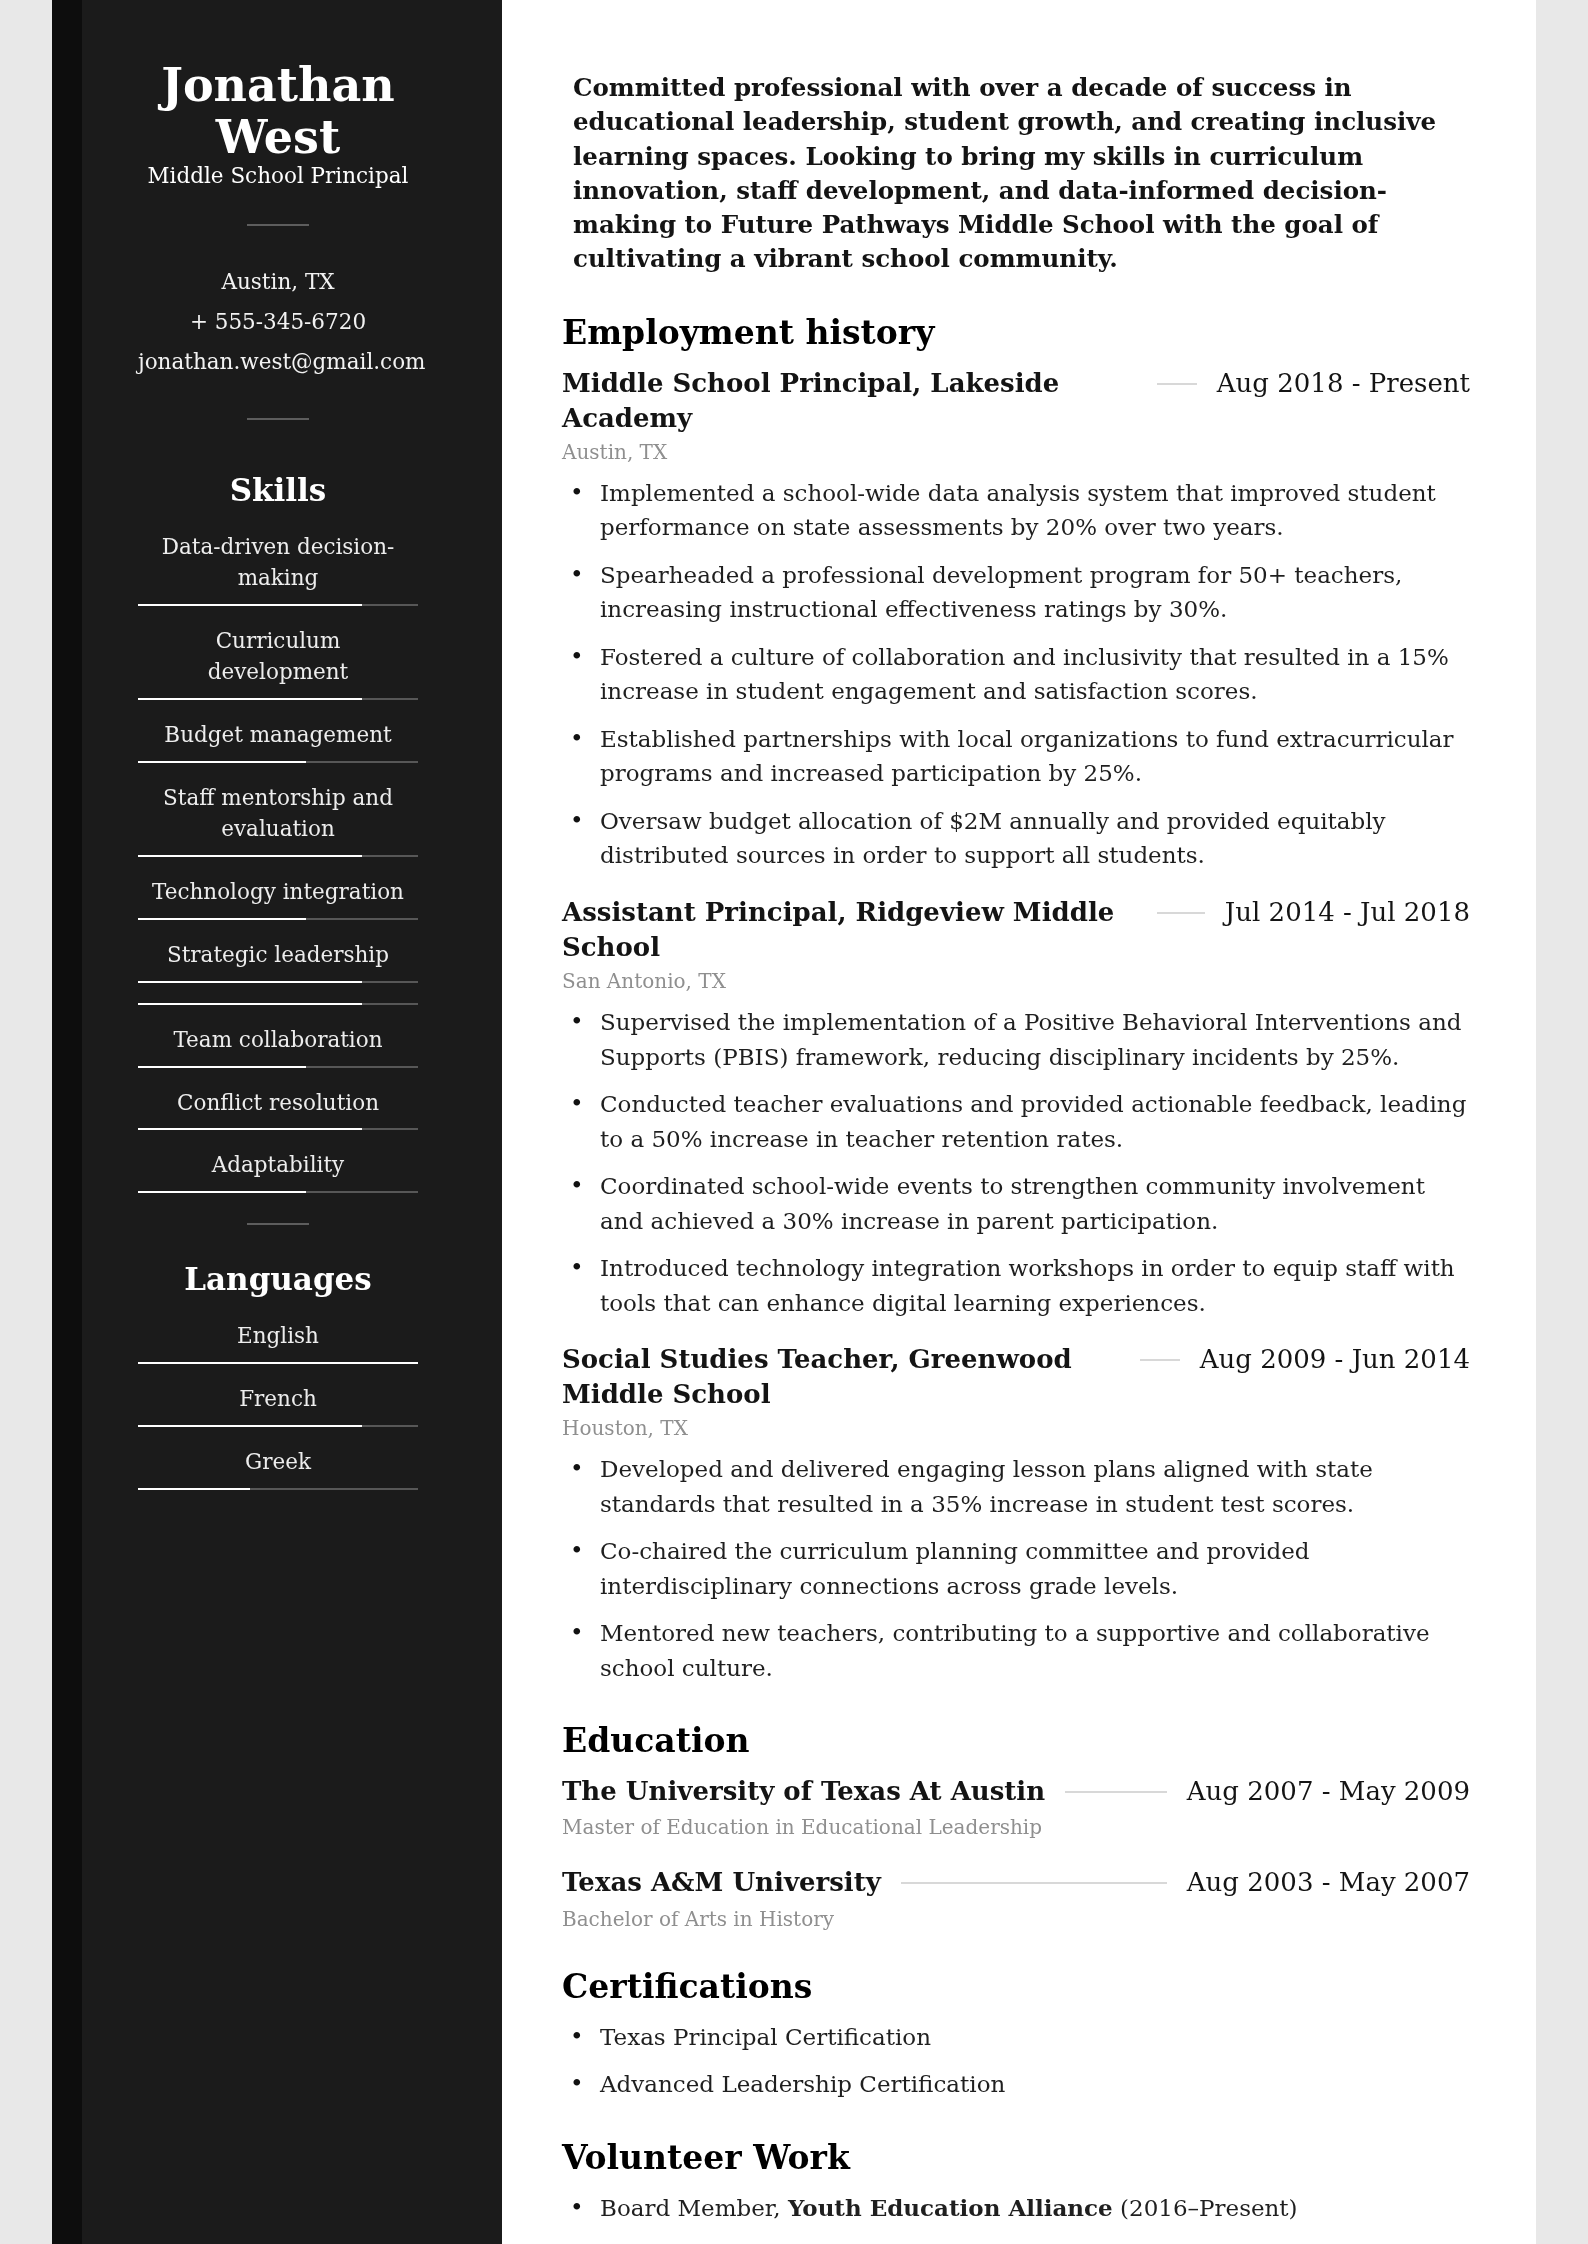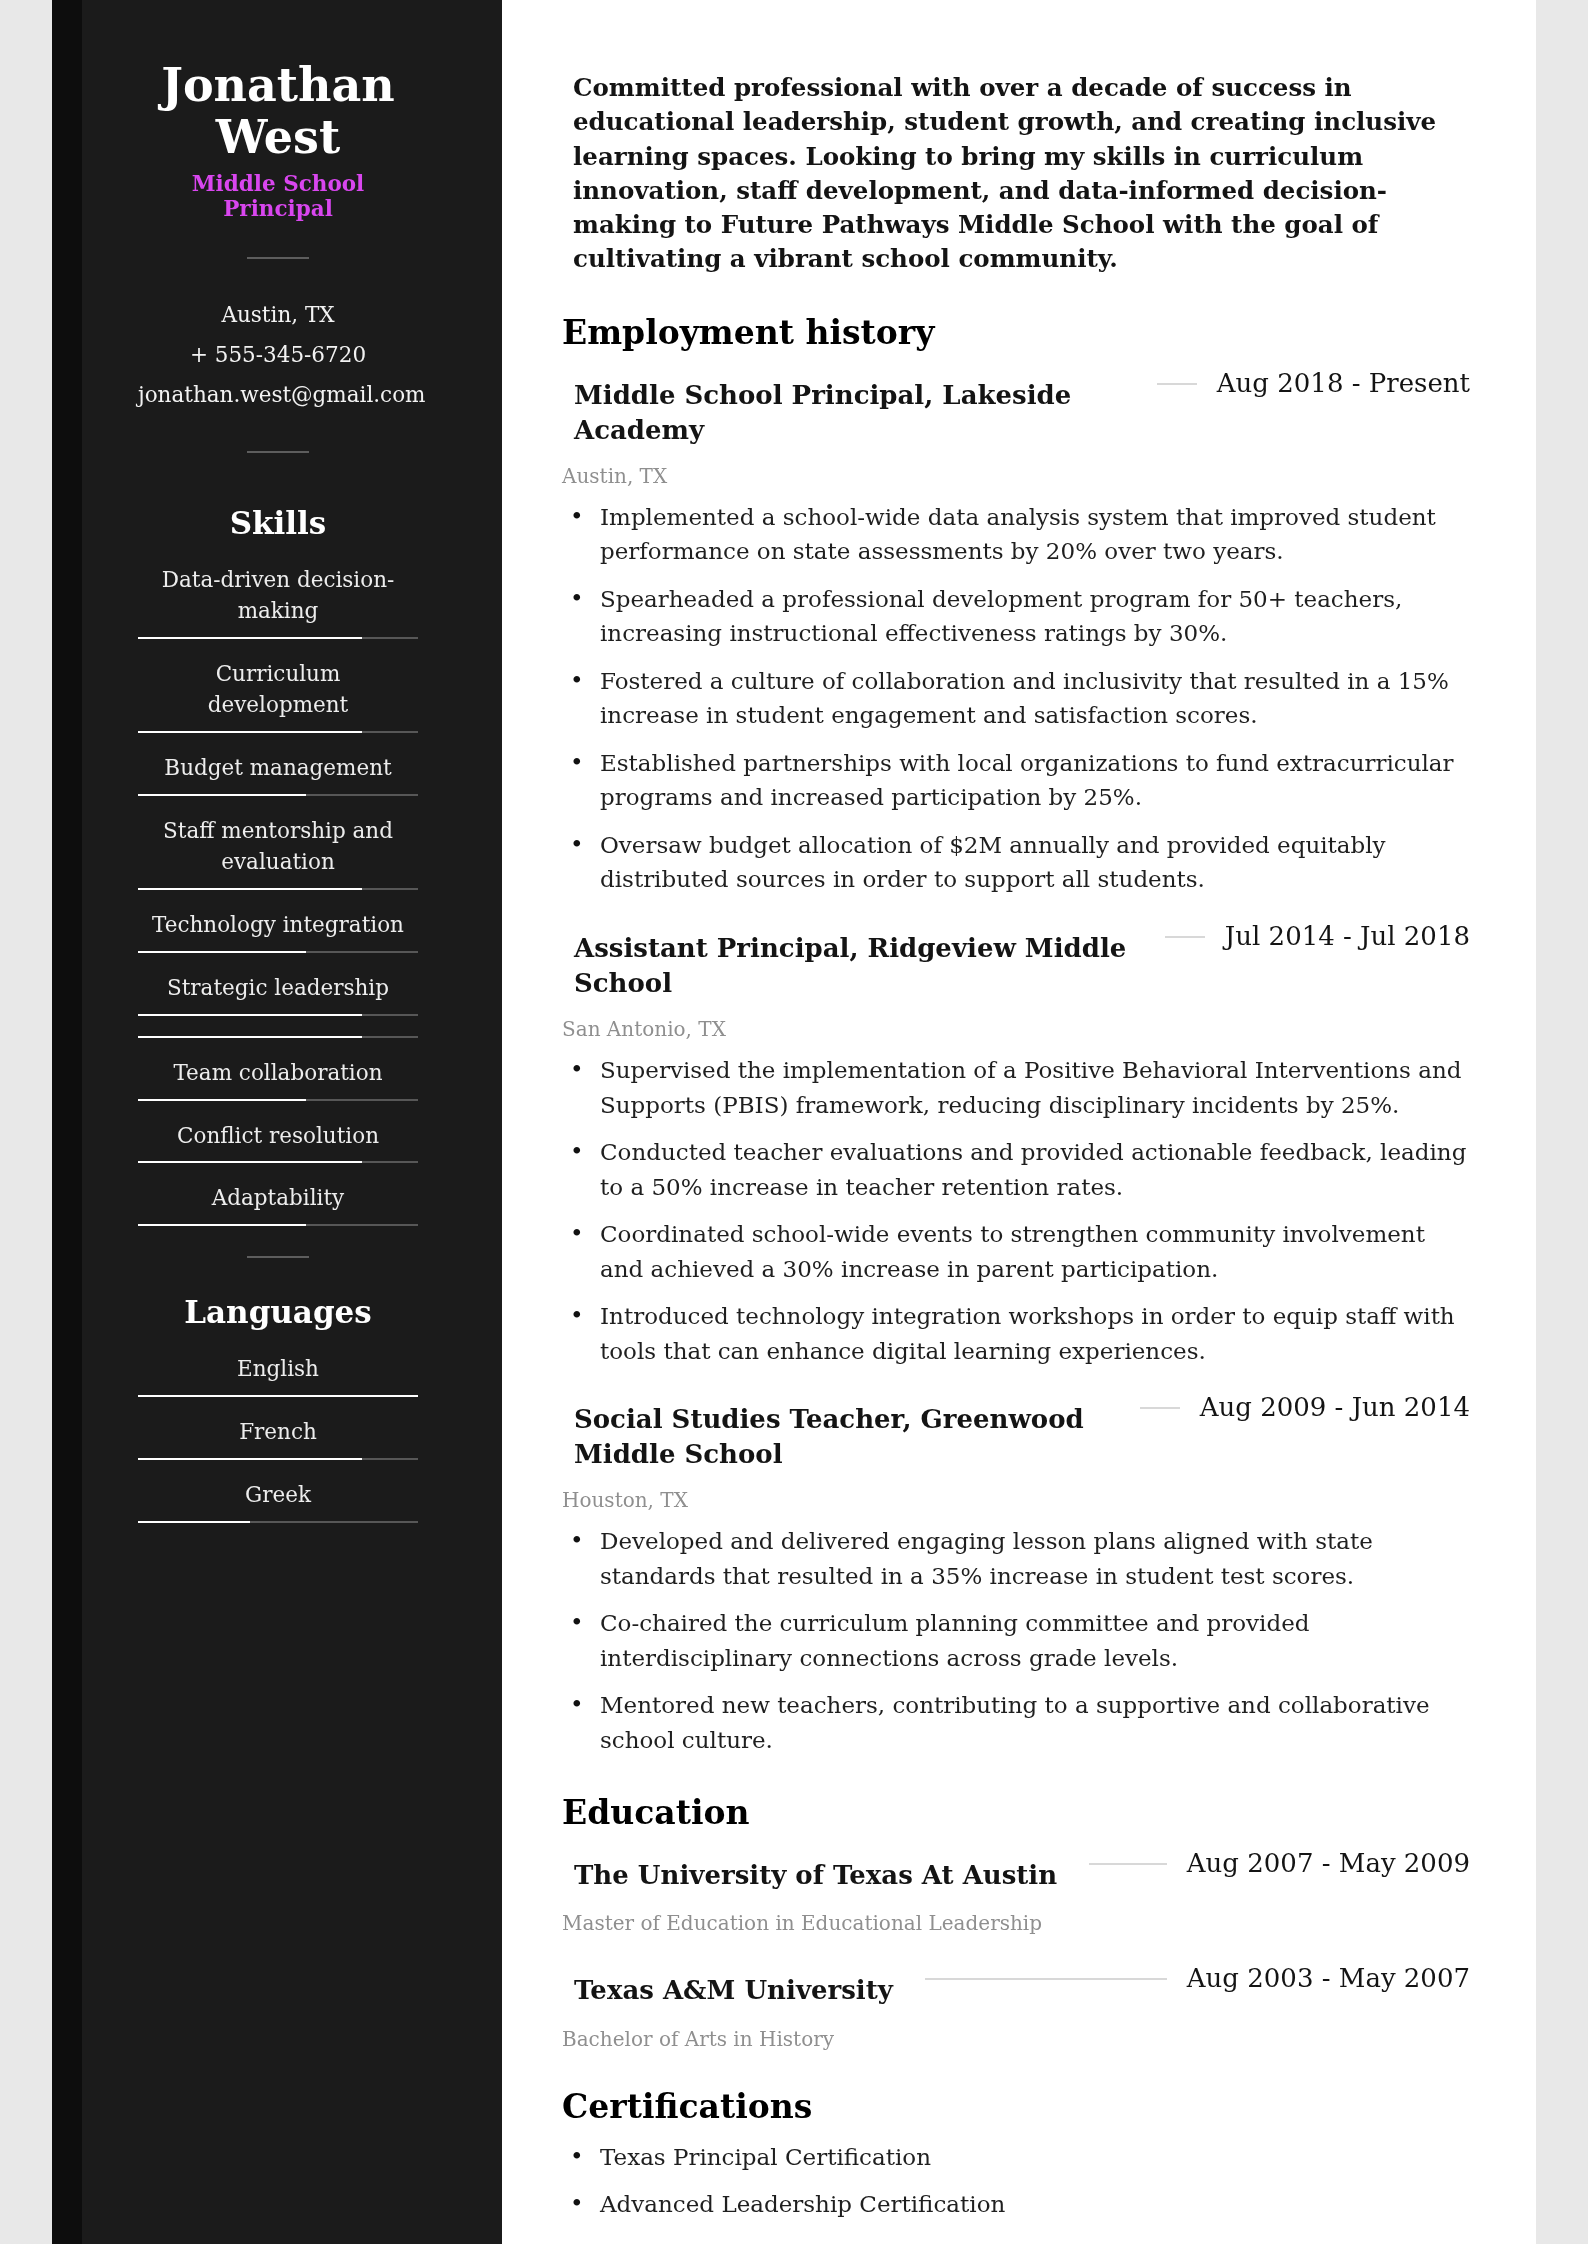--- a/index.html
+++ b/index.html
@@ -21,42 +21,42 @@
   .edge-strip{
     position:absolute;left:0;top:0;width:30px;height:100%;
     background:#0d0d0d;
   }
   .side-content{
     position:relative;
     width:280px;margin-left:86px;padding-top:60px;
     text-align:center;
   }
   .name{font-size:46px;line-height:1.12;font-weight:700;color:#fff;margin:0;}
-  .side-title{font-size:21.5px;font-weight:700;color:#d946ef;margin-top:8px;}
+  .side-title{font-size:21.5px;font-weight:400;color:#ffffff;margin-top:0;}
   .side-divider{width:62px;height:2px;background:#5d5d5d;margin:36px auto;}
   .contact p{margin:0;font-size:21.5px;line-height:1.86;color:#f2f2f2;}
   .side-h2{font-size:31px;font-weight:700;color:#fff;margin:52px 0 24px;}
   .skill{margin-bottom:20px;}
   .skill-label{font-size:21.5px;line-height:1.44;color:#ededed;max-width:252px;margin:12px auto 10px;}
   .bar{width:280px;height:2px;background:#575757;position:relative;}
   .bar-fill{height:2px;background:#ffffff;width:0;}
   
   .main{
     flex:1;
     padding:60px 66px 0 60px;
     color:#1f1f1f;
   }
   .summary{
     font-size:24.5px;font-weight:700;line-height:1.4;
     color:#141414;margin:11px;
   }
   .sec-h2{font-size:33px;font-weight:700;color:#000000;margin:36px 0 14px;}
   .entry{margin-bottom:22px;}
   .entry-head{display:flex;align-items:flex-start;}
-  .entry-title{font-size:26px;font-weight:700;line-height:1.35;color:#141414;margin:12px;max-width:575px;}
+  .entry-title{font-size:26px;font-weight:700;line-height:1.35;color:#141414;margin:0;max-width:575px;}
   .head-rule{flex:1;height:2px;background:#d8d8d8;margin:17px 20px 0;min-width:40px;}
   .entry-date{font-size:26px;font-weight:400;color:#141414;white-space:nowrap;line-height:1.35;}
   .entry-loc{font-size:20px;color:#8f8f8f;margin:4px 0 12px;}
   .degree{font-size:20px;color:#8f8f8f;margin:6px 0 26px;}
   ul.bullets{list-style:none;margin:0;padding:0;}
   ul.bullets li{
     position:relative;
     font-size:23px;line-height:1.5;color:#1f1f1f;
     padding-left:38px;margin-bottom:13px;
   }

